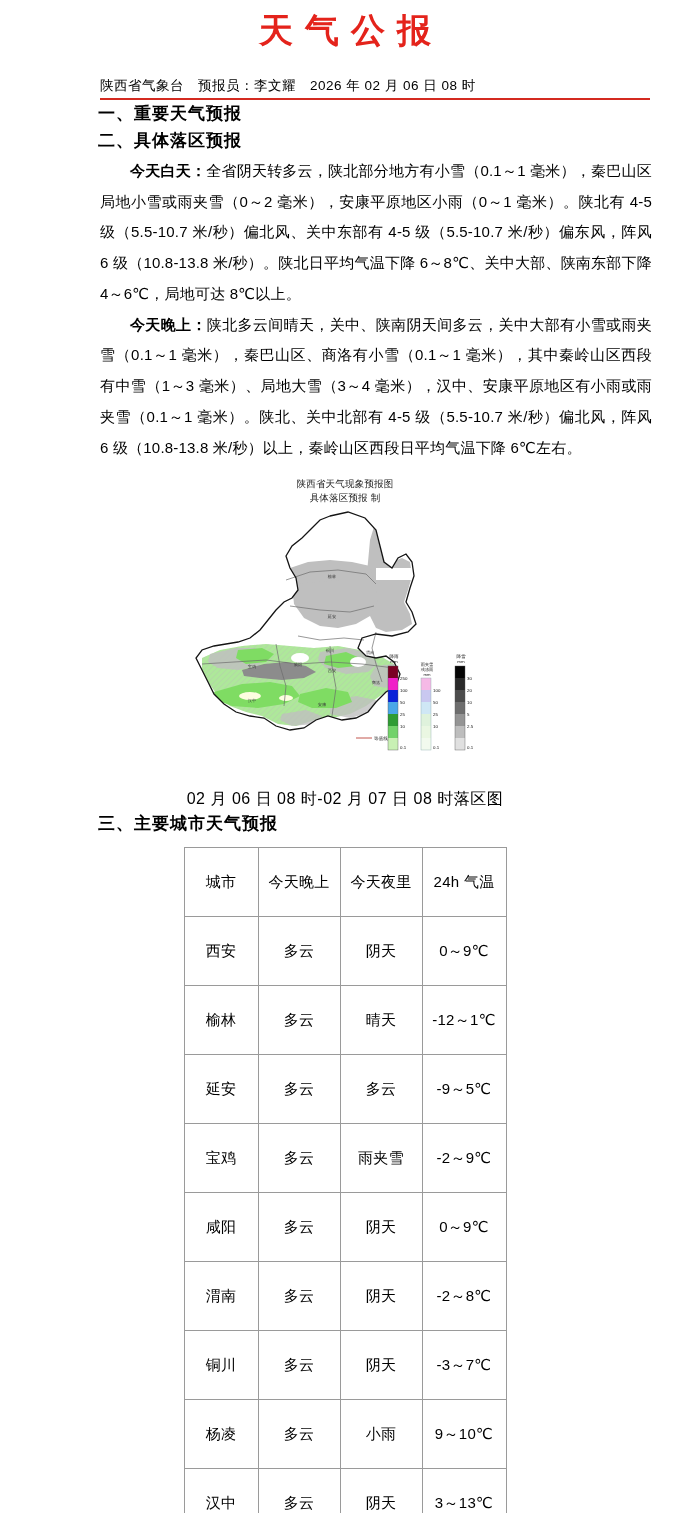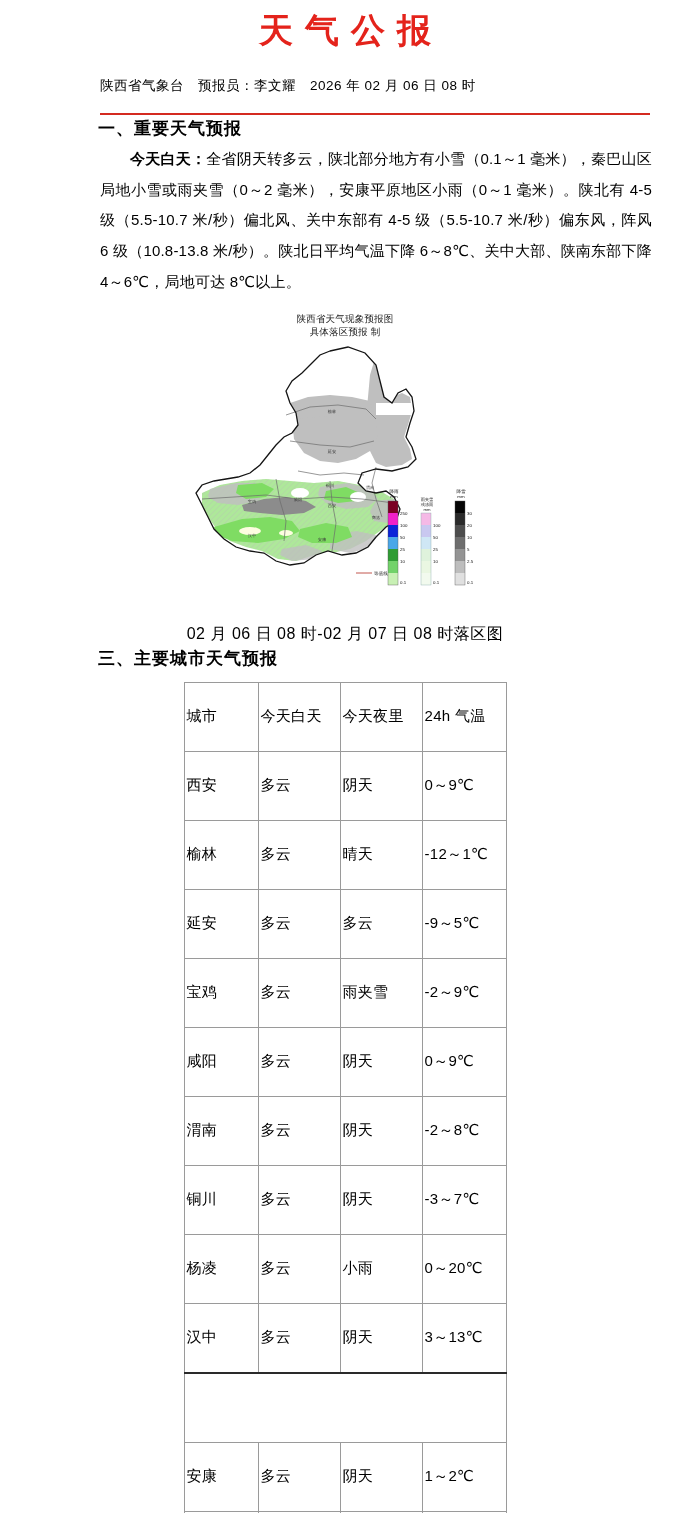--- a/index.html
+++ b/index.html
@@ -20,21 +20,21 @@
     font-weight:bold;
     letter-spacing:12px;
     padding-top:10px;
     padding-left:12px;
     line-height:1.2;
   }
 
   
   .byline-wrap{
     margin:26px 40px 0 100px;
-    padding-bottom:18px;
+    padding-bottom:3px;
     border-bottom:2px solid #d42a20;
   }
   .byline{
     font-size:13.5px;
     letter-spacing:.5px;
     white-space:nowrap;
   }
 
   
   .sec-head{
@@ -81,20 +81,21 @@
   
   .city-table-wrap{ margin-top:12px; display:flex; justify-content:center; }
   table.city{
     border-collapse:collapse;
     width:322px;
     table-layout:fixed;
   }
   table.city td{
     border:1px solid #9a9a9a;
     height:36px;
+    text-align:center;
     font-size:15px;
     letter-spacing:.3px;
     padding:16px 2px;
   }
   table.city tr.hdr td{ font-size:15px; }
   table.city col.c1{ width:74px; }
   table.city col.c2{ width:82px; }
   table.city col.c3{ width:82px; }
   table.city col.c4{ width:84px; }
   tr.pagebreak-after td{ border-bottom:2px solid #2a2a2a; }
@@ -106,21 +107,23 @@
 <div class="page">
 
   <div class="doc-title" style="color: rgb(228, 35, 27);">天气公报</div>
 
   <div class="byline-wrap" style="border-bottom-color: rgb(212, 42, 32);">
     <div class="byline">陕西省气象台　预报员：李文耀　2026 年 02 月 06 日 08 时</div>
   </div>
 
   <div class="sec-head">一、重要天气预报</div>
 
+  <div class="sec-head">二、具体落区预报</div>
   <div class="para"><span class="lead">今天白天：</span><span>全省阴天转多云，陕北部分地方有小雪（0.1～1 毫米），秦巴山区局地小雪或雨夹雪（0～2 毫米），安康平原地区小雨（0～1 毫米）。陕北有 4-5 级（5.5-10.7 米/秒）偏北风、关中东部有 4-5 级（5.5-10.7 米/秒）偏东风，阵风 6 级（10.8-13.8 米/秒）。陕北日平均气温下降 6～8℃、关中大部、陕南东部下降 4～6℃，局地可达 8℃以上。</span></div>
+  <div class="para"><span class="lead">今天晚上：</span><span>陕北多云间晴天，关中、陕南阴天间多云，关中大部有小雪或雨夹雪（0.1～1 毫米），秦巴山区、商洛有小雪（0.1～1 毫米），其中秦岭山区西段有中雪（1～3 毫米）、局地大雪（3～4 毫米），汉中、安康平原地区有小雨或雨夹雪（0.1～1 毫米）。陕北、关中北部有 4-5 级（5.5-10.7 米/秒）偏北风，阵风 6 级（10.8-13.8 米/秒）以上，秦岭山区西段日平均气温下降 6℃左右。</span></div>
 
   <div class="map-block">
     <div class="map-caption-lines">
       <div>陕西省天气现象预报图</div>
       <div>具体落区预报 制</div>
     </div>
 
     <div class="map-area">
       <svg width="330" height="275" viewBox="0 0 330 275">
         <defs>
@@ -286,21 +289,21 @@
     <table class="city">
       <colgroup>
           <col class="c1">
           <col class="c2">
           <col class="c3">
           <col class="c4">
         </colgroup>
       <tbody id="city-tbody">
           <tr class="hdr">
             <td>城市</td>
-            <td>今天白天</td>
+            <td>今天晚上</td>
             <td>今天夜里</td>
             <td>24h 气温</td>
           </tr>
           <tr>
             <td>西安</td>
             <td>多云</td>
             <td>阴天</td>
             <td>0～9℃</td>
           </tr>
           <tr>
@@ -336,21 +339,21 @@
           <tr>
             <td>铜川</td>
             <td>多云</td>
             <td>阴天</td>
             <td>-3～7℃</td>
           </tr>
           <tr>
             <td>杨凌</td>
             <td>多云</td>
             <td>小雨</td>
-            <td>0～20℃</td>
+            <td>9～10℃</td>
           </tr>
           <tr class="pagebreak-after">
             <td>汉中</td>
             <td>多云</td>
             <td>阴天</td>
             <td>3～13℃</td>
           </tr>
           <tr class="gap-row">
             <td colspan="4"></td>
           </tr>

